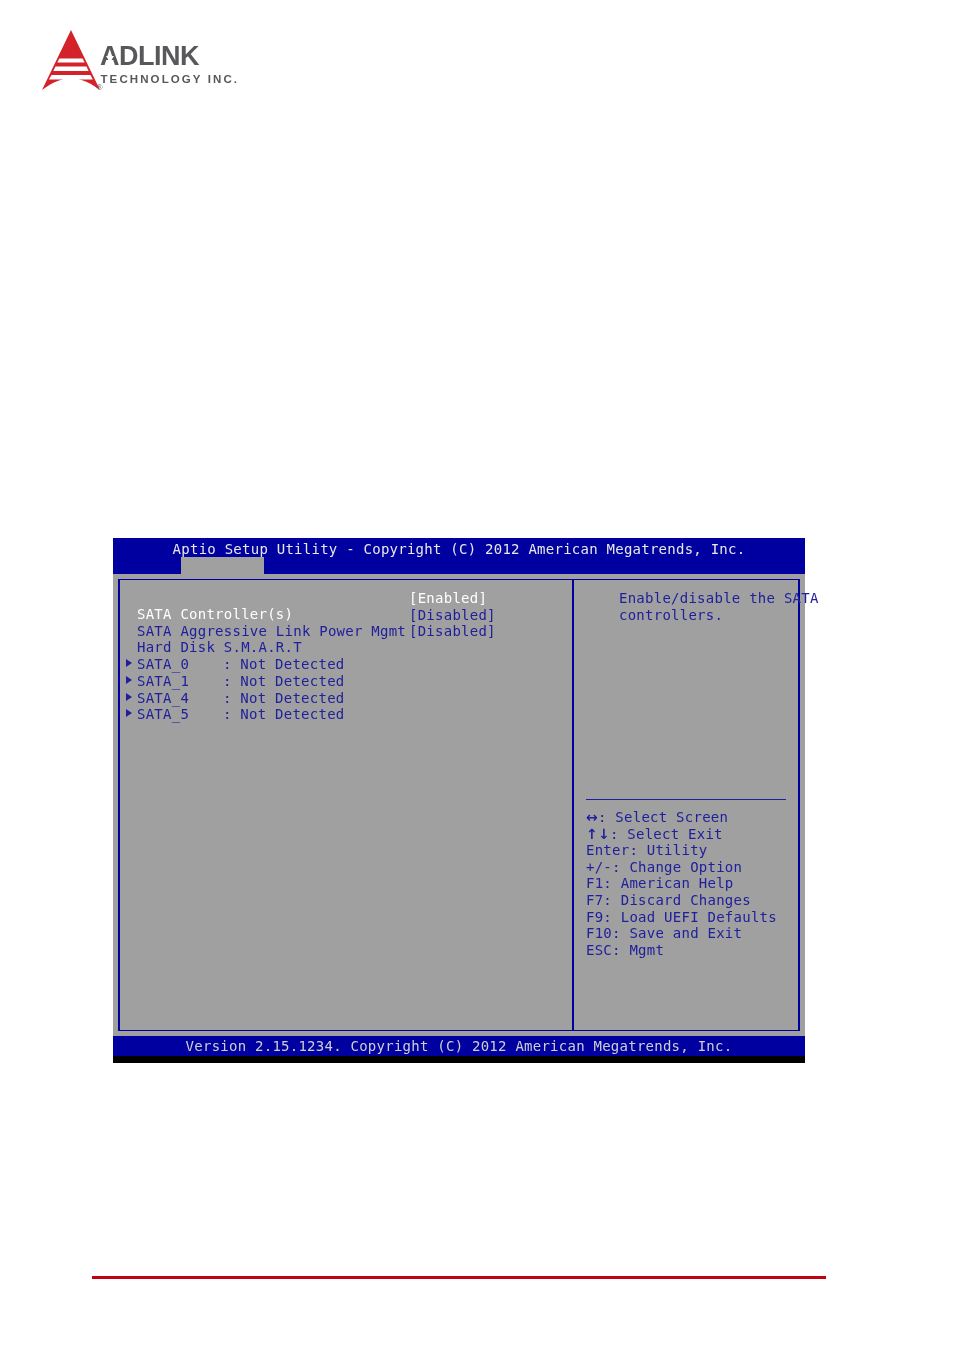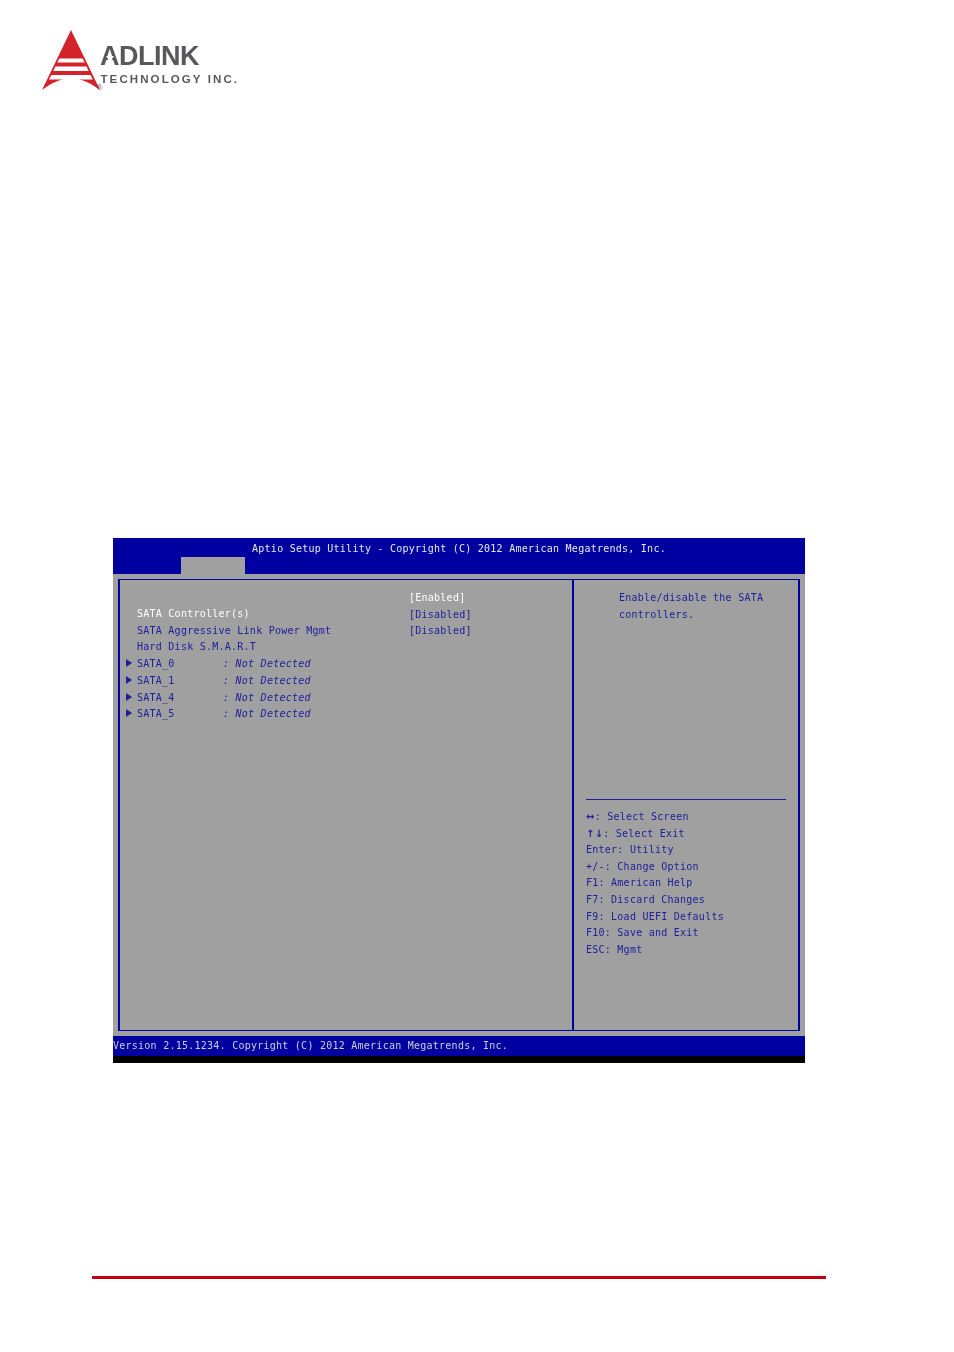--- a/index.html
+++ b/index.html
@@ -48,21 +48,21 @@
 
   
   .bios {
     position: absolute;
     left: 113px;
     top: 538px;
     width: 692px;
     height: 518px;
     background: #701a75;
     font-family: "DejaVu Sans Mono", "Liberation Mono", monospace;
-    font-size: 10px;
+    font-size: 14px;
     line-height: 16.6px;
     letter-spacing: 0.25px;
   }
   .bios-topbar {
     position: absolute;
     left: 0; top: 0;
     width: 692px;
     height: 36px;
     background: #0000a0;
   }
@@ -150,21 +150,21 @@
   .sub-arrow {
     position: absolute;
     left: -11px;
     top: 3px;
     width: 0; height: 0;
     border-left: 6px solid #20209c;
     border-top: 4.5px solid transparent;
     border-bottom: 4.5px solid transparent;
   }
   .sub-label { position: absolute; left: 0; top: 0; text-align: center; }
-  .sub-value { position: absolute; left: 86px; top: 0; font-style: italic; }
+  .sub-value { position: absolute; left: 86px; top: 0; }
 
   .help-text {
     position: absolute;
     left: 12px;
     top: 10px;
     width: 200px;
     color: #20209c;
     margin-left: 33px;
   }
   .help-text div { height: 16.6px; white-space: nowrap; }
@@ -192,21 +192,21 @@
     left: 0;
     top: 498px;
     width: 692px;
     height: 20px;
     background: #0000a0;
   }
   .bios-footer-text {
     position: absolute;
     left: 0; top: 2px;
     width: 692px;
-    text-align: left;
+    text-align: center;
     color: #cfcfcf;
     white-space: nowrap;
   }
   .bios-underline {
     position: absolute;
     left: 0;
     top: 518px;
     width: 692px;
     height: 7px;
     background: #000000;

